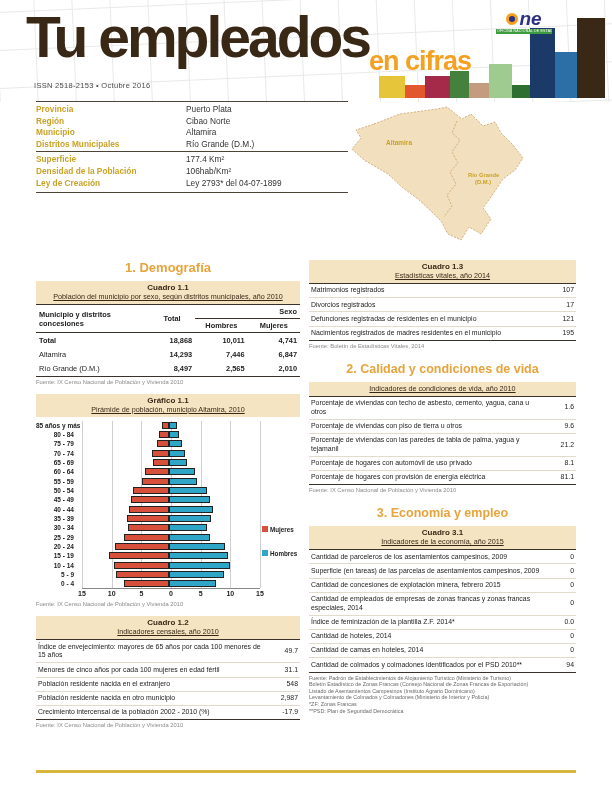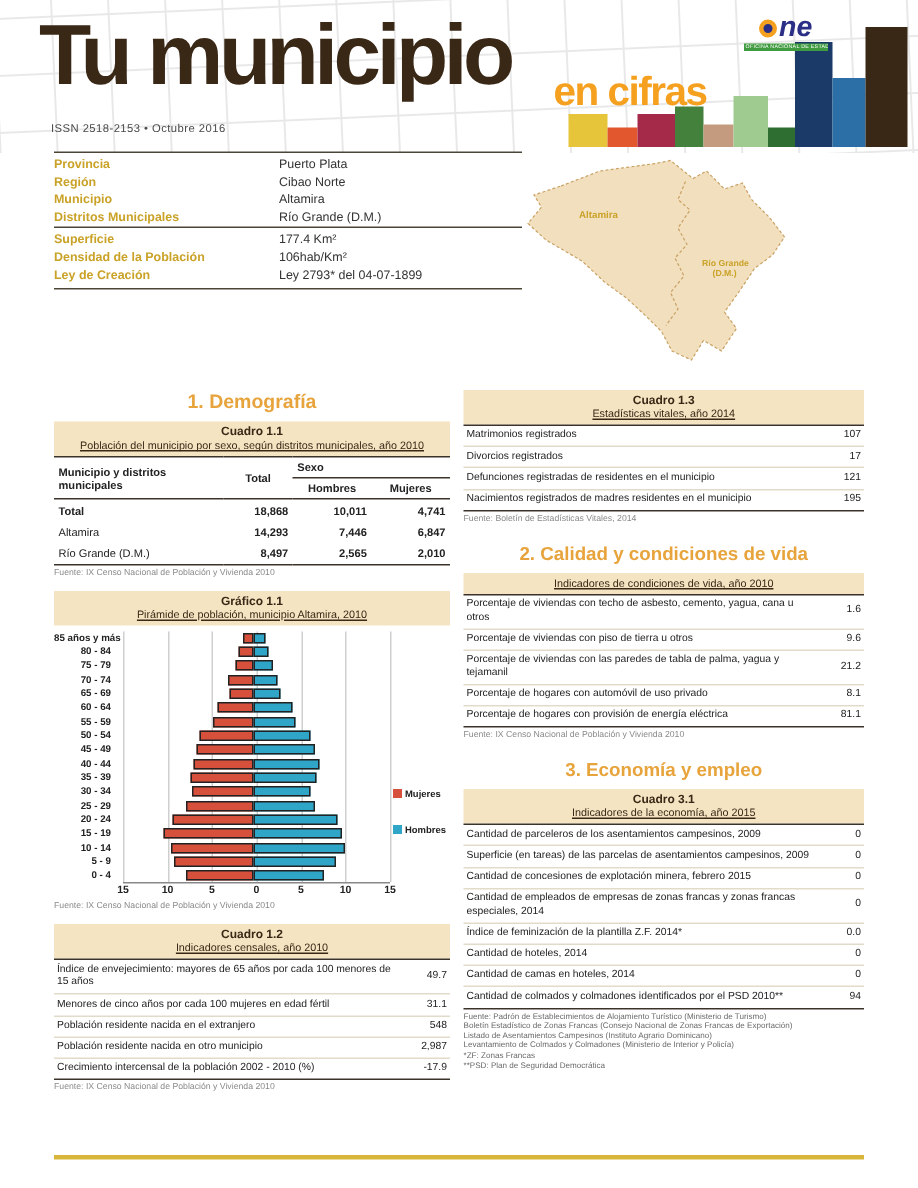--- a/index.html
+++ b/index.html
@@ -50,21 +50,21 @@
   .cs { font-size:7.2px;text-decoration:underline; }
 
   .src { font-size:5.8px; color:#8a8a8a; margin-top:2px; }
 
   
   .t11 { width:100%; border-collapse:collapse; border-top:1.5px solid #3b332a; border-bottom:1.5px solid #3b332a;
          font-size:7.4px; color:#222; }
   .t11 th { font-weight:bold; padding:2px 3px; }
   .t11 th.nm { text-align:left; vertical-align:middle; border-bottom:1px solid #3b332a; width:112px; }
   .t11 th.tc { text-align:center; vertical-align:middle; border-bottom:1px solid #3b332a; width:46px; }
-  .t11 th.sexo { text-align:left; border-bottom:.8px solid #3b332a; }
+  .t11 th.sexo { text-align:right; border-bottom:.8px solid #3b332a; }
   .t11 tr.sub th { border-bottom:1px solid #3b332a; text-align:center; width:52px; }
   .t11 td { padding:2.6px 3px; }
   .t11 td.num { text-align:right;font-weight:bold; }
   .t11 tr.bold td { font-weight:bold; }
 
   
   .kv { border-top:1.5px solid #3b332a; border-bottom:1.5px solid #3b332a; }
   .kvrow { display:flex; align-items:center; border-bottom:.6px solid #e3dbc9; padding:2.3px 2px; font-size:6.9px;
            color:#222; line-height:1.25; }
   .kvrow:last-child { border-bottom:none; }
@@ -107,21 +107,21 @@
         <div class="hbar" style="width: 20px; height: 13px; background: rgb(226, 87, 46);"></div>
         <div class="hbar" style="width: 25px; height: 22px; background: rgb(165, 42, 74);"></div>
         <div class="hbar" style="width: 19px; height: 27px; background: rgb(68, 129, 60);"></div>
         <div class="hbar" style="width: 20px; height: 15px; background: rgb(196, 155, 127);"></div>
         <div class="hbar" style="width: 23px; height: 34px; background: rgb(159, 203, 144);"></div>
         <div class="hbar" style="width: 18px; height: 13px; background: rgb(46, 110, 48);"></div>
         <div class="hbar" style="width: 25px; height: 70px; background: rgb(27, 58, 104);"></div>
         <div class="hbar" style="width: 22px; height: 46px; background: rgb(44, 111, 166);"></div>
         <div class="hbar" style="width: 28px; height: 80px; background: rgb(58, 40, 23);"></div>
       </div>
-    <div class="title">Tu municipio</div>
+    <div class="title">Tu empleados</div>
     <div class="subtitle">en cifras</div>
     <div class="issn">ISSN 2518-2153  •  Octubre 2016</div>
     <div class="onelogo">
       <div class="onetext">
         <span class="o-ring"></span>
           <span>ne</span>
       </div>
       <div class="onetag">OFICINA NACIONAL DE ESTADÍSTICA</div>
     </div>
   </div>
@@ -173,21 +173,21 @@
       <div class="sec">1. Demografía</div>
 
       <div class="blk">
         <div class="chead">
           <div class="ct">Cuadro 1.1</div>
           <div class="cs">Población del municipio por sexo, según distritos municipales, año 2010</div>
         </div>
         <table class="t11">
           <thead>
             <tr>
-              <th class="nm" rowspan="2">Municipio y distritos municipales</th>
+              <th class="nm" rowspan="2">Municipio y distritos concesiones</th>
               <th class="tc" rowspan="2">Total</th>
               <th class="sexo" colspan="2">Sexo</th>
             </tr>
             <tr class="sub">
               <th>Hombres</th>
               <th>Mujeres</th>
             </tr>
           </thead>
           <tbody>
               <tr class="bold">

